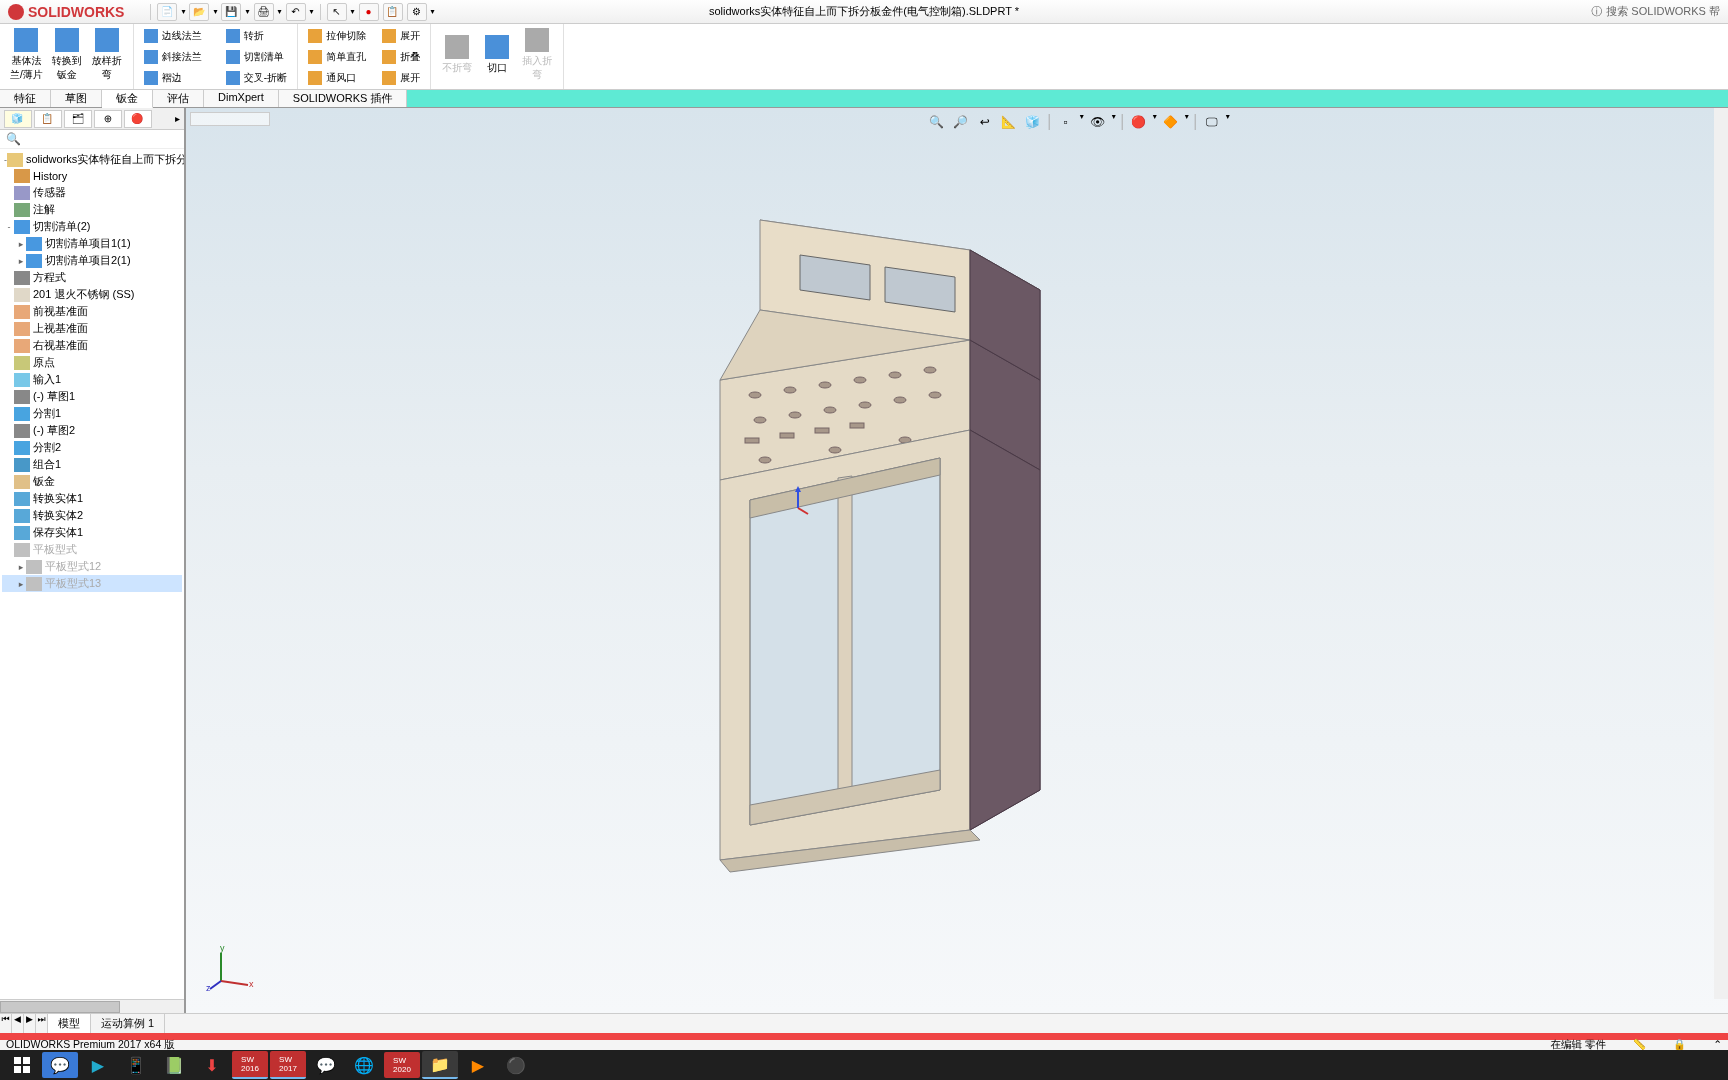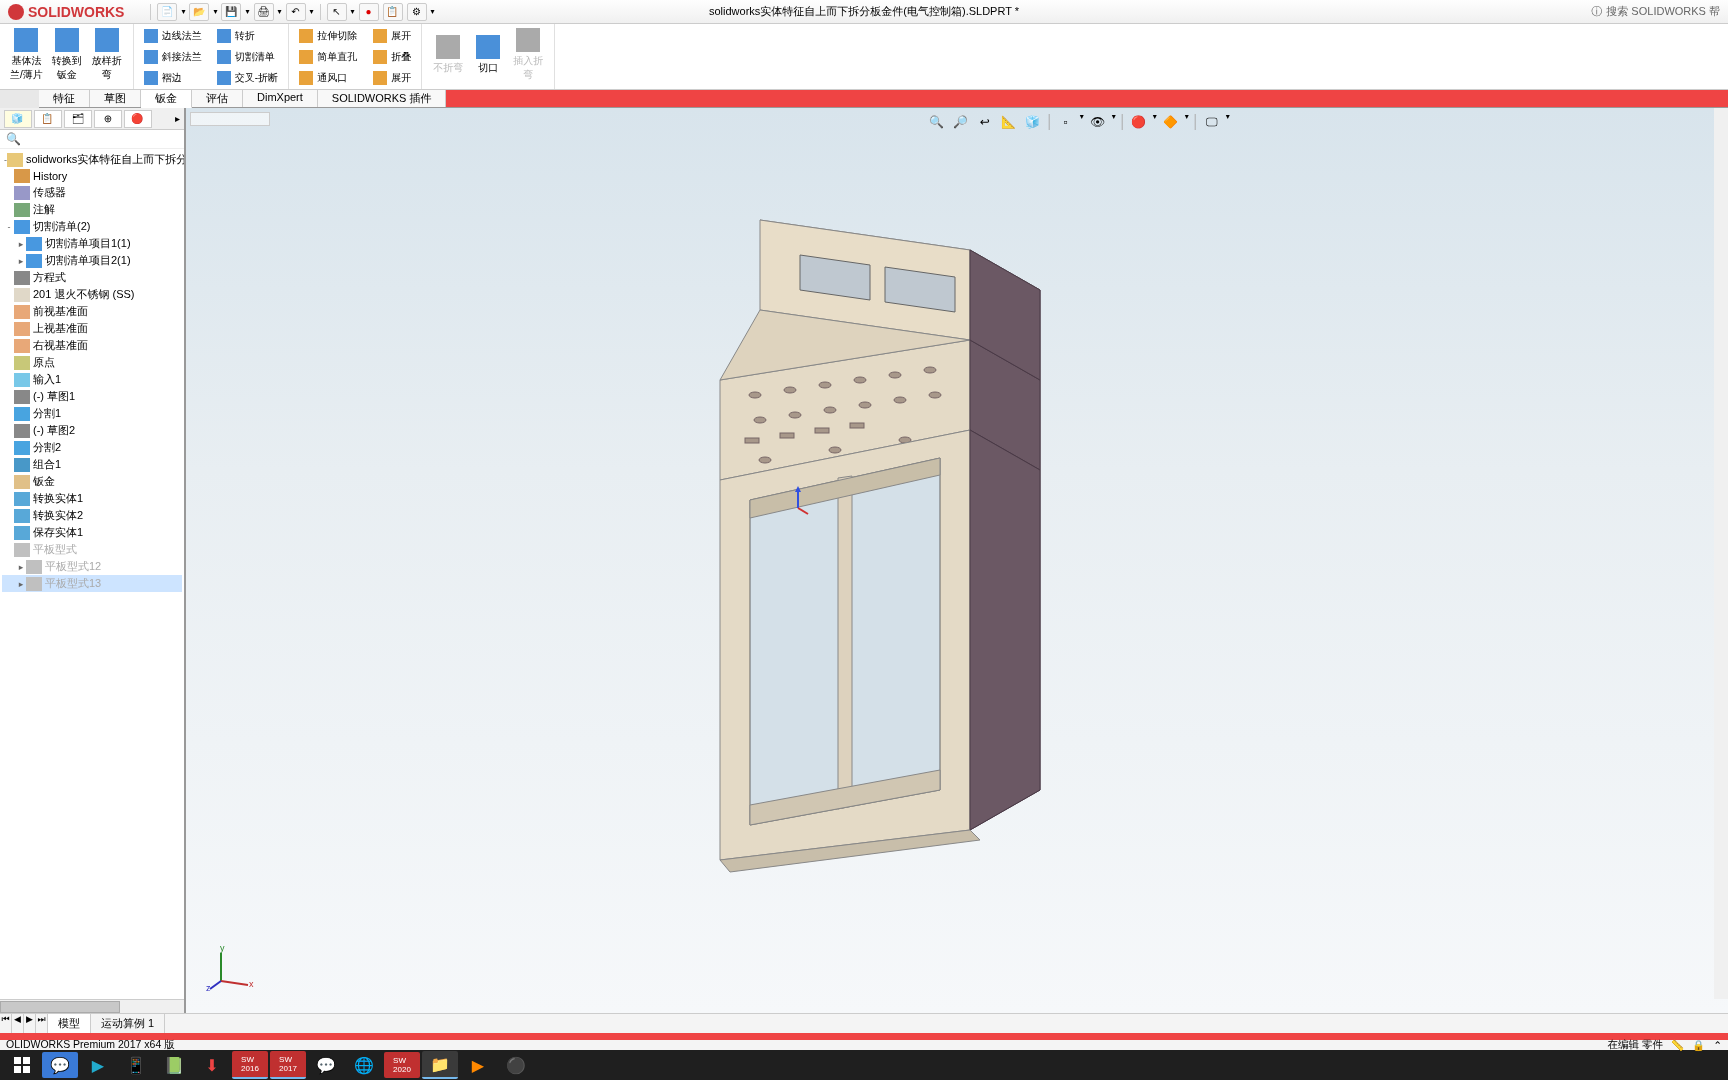--- a/index.html
+++ b/index.html
@@ -25,21 +25,21 @@
     .ribbon-btn-large .ico { width: 24px; height: 24px; margin-bottom: 2px; }
     .ribbon-col { display: flex; flex-direction: column; gap: 1px; }
     .ribbon-btn-small { display: flex; align-items: center; font-size: 10px; padding: 1px 4px; cursor: pointer; height: 20px; }
     .ribbon-btn-small .ico { width: 14px; height: 14px; margin-right: 4px; }
     .ico-blue { background: #4a90d9; }
     .ico-orange { background: #e8a23a; }
     .ico-gray { background: #aaa; }
     .disabled { color: #bbb; }
     
     
-    .tabs { height: 18px; background: #ef4444; border-bottom: 1px solid #999; display: flex; font-size: 11px; margin-left: 39px; }
+    .tabs { height: 18px; background: #5eead4; border-bottom: 1px solid #999; display: flex; font-size: 11px; }
     .tab { padding: 1px 14px; border-right: 1px solid #ccc; cursor: pointer; background: #f8f8f8; }
     .tab.active { background: #fff; border-bottom: 1px solid #fff; margin-bottom: -1px; }
     
     
     .main { display: flex; height: calc(100% - 24px - 66px - 18px - 20px - 17px - 30px); }
     
     
     .tree-panel { width: 186px; background: #fff; border-right: 2px solid #999; display: flex; flex-direction: column; }
     .tree-tabs { height: 22px; background: #f0f0f0; border-bottom: 1px solid #ccc; display: flex; align-items: center; gap: 2px; padding: 0 4px; }
     .tree-tab { width: 28px; height: 18px; border: 1px solid #ccc; background: #fff; display: flex; align-items: center; justify-content: center; font-size: 10px; }
@@ -88,21 +88,21 @@
     
     
     .bottom-tabs-area { height: 20px; background: #f4f4f4; border-top: 1px solid #ccc; display: flex; font-size: 11px; }
     .bt-navs { display: flex; }
     .bt-nav { width: 12px; border-right: 1px solid #ccc; text-align: center; font-size: 9px; cursor: pointer; }
     .bt-tab { padding: 2px 10px; border-right: 1px solid #ccc; cursor: pointer; }
     .bt-tab.active { background: #fff; }
     
     
     .status-bar { height: 17px; background: #f4f4f4; border-top: 7px solid #ef4444; display: flex; align-items: center; font-size: 10.5px; padding: 0 6px; }
-    .status-right { margin-left: auto; display: flex; gap: 8px; align-items: center; }
+    .status-right { margin-left: auto; display: flex; gap: 27px; }
     
     
     .taskbar { height: 30px; background: #1f1f1f; display: flex; align-items: center; padding: 0 4px; gap: 2px; }
     .tb-item { width: 36px; height: 26px; display: flex; align-items: center; justify-content: center; border-radius: 2px; }
     .tb-item.active { background: #3a3a3a; border-bottom: 2px solid #76b9ed; height: 28px; }
     
     .scroll-h { height: 14px; background: #f0f0f0; border-top: 1px solid #ccc; position: relative; }
     .scroll-thumb { position: absolute; left: 0; width: 120px; height: 12px; background: #c8c8c8; border: 1px solid #aaa; top: 1px; }
     .scroll-v { position: absolute; right: 0; top: 0; bottom: 14px; width: 14px; background: #f0f0f0; }
   </style>
@@ -155,21 +155,21 @@
 钣金</span>
         </div>
       <div class="ribbon-btn-large">
           <div class="ico ico-blue"></div>
           <span style="white-space:pre-line">放样折
 弯</span>
         </div>
     </div>
   </div>
   <div class="ribbon-group">
-    <div style="display:flex;gap:7px">
+    <div style="display:flex;gap:16px">
       <div class="ribbon-col">
         <div class="ribbon-btn-small">
             <div class="ico ico-blue"></div>
             <span>边线法兰</span>
           </div>
         <div class="ribbon-btn-small">
             <div class="ico ico-blue"></div>
             <span>斜接法兰</span>
           </div>
         <div class="ribbon-btn-small">

